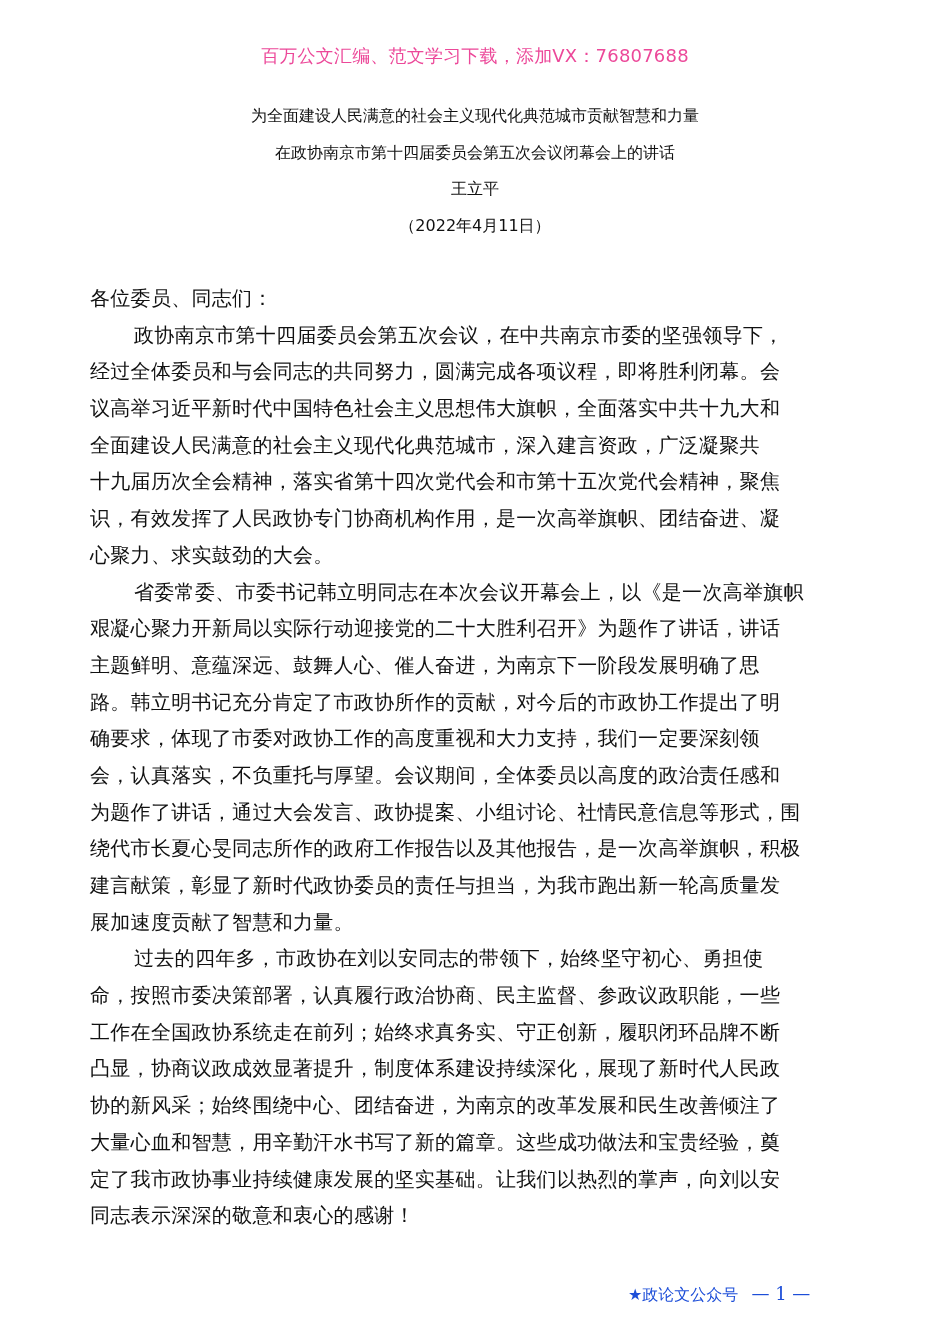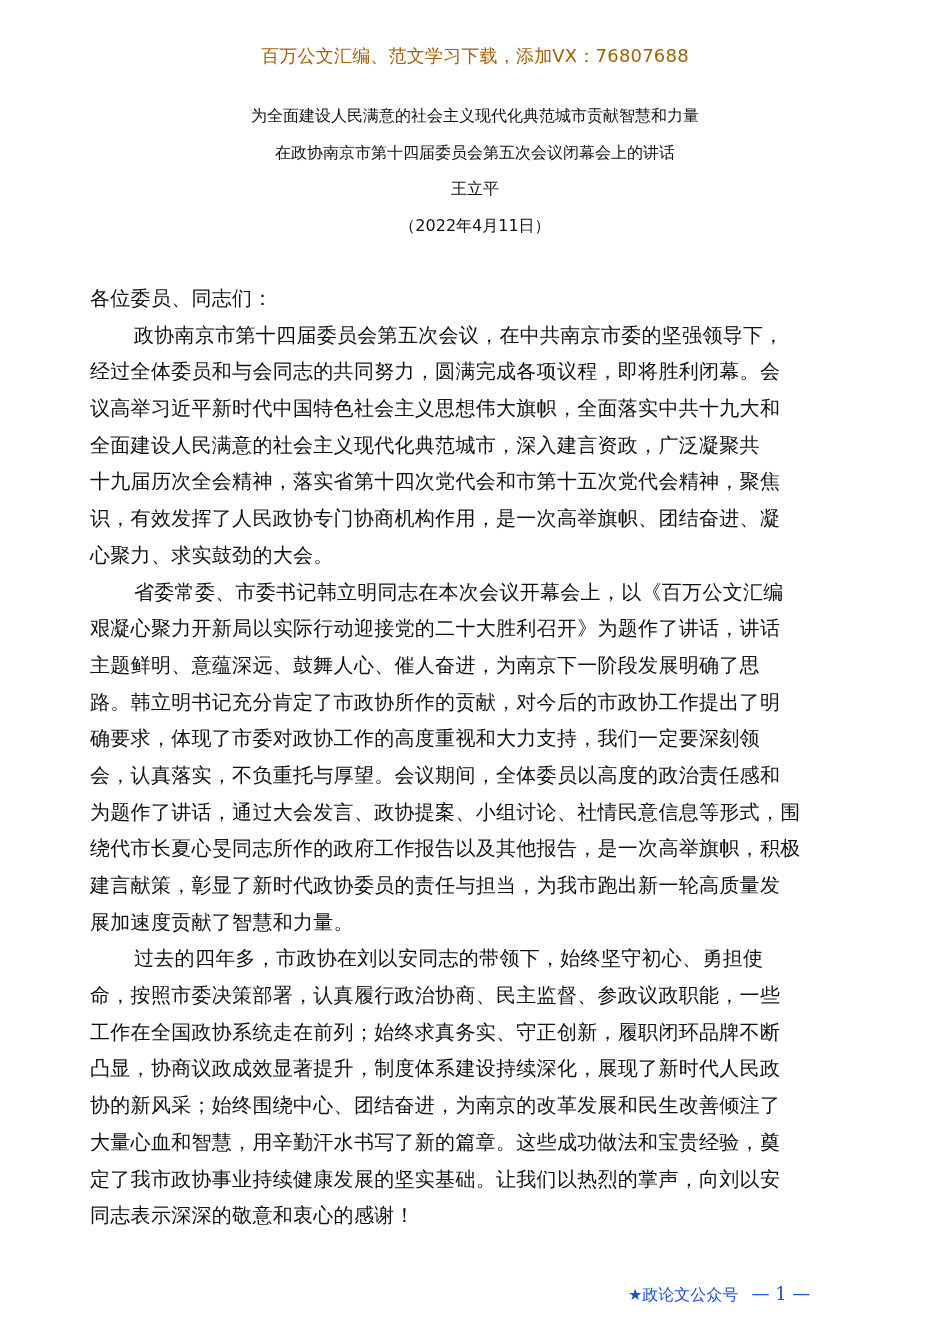--- a/index.html
+++ b/index.html
@@ -1,19 +1,19 @@
 <!DOCTYPE html>
 <html><head>
 <meta charset="utf-8">
 <style>
   html, body { margin: 0; padding: 0; background: #ffffff; }
   body { width: 950px; height: 1344px; position: relative; overflow: hidden;
          font-family: "DejaVu Sans", "Liberation Sans", sans-serif; color: #111111; }
   .watermark { position: absolute; top: 44px; left: 0; width: 950px; text-align: center;
-               font-size: 18px; color: #a16207; letter-spacing: 0.2px; }
+               font-size: 18px; color: #ec4899; letter-spacing: 0.2px; }
   .titles { position: absolute; top: 98px; left: 0; width: 950px; text-align: center; }
   .titles div { font-size: 16px; line-height: 36.5px; height: 36.5px; }
   .body { position: absolute; top: 280px; left: 90px; width: 780px; }
   .line { font-size: 20px; line-height: 36.7px; height: 36.7px; white-space: nowrap; letter-spacing: 0.3px; }
   .indent { padding-left: 44px; }
   .footer { position: absolute; top: 1283px; left: 628px; font-size: 16px; color: #1d4ed8; white-space: nowrap; }
   .footer .pg { font-family: "DejaVu Serif", "Liberation Serif", serif; font-size: 18px; margin-left: 8px; }
 </style>
 </head>
 <body>
@@ -34,21 +34,21 @@
     <div class="line indent">政协南京市第十四届委员会第五次会议，在中共南京市委的坚强领导下，</div>
     <div class="line">经过全体委员和与会同志的共同努力，圆满完成各项议程，即将胜利闭幕。会</div>
     <div class="line">议高举习近平新时代中国特色社会主义思想伟大旗帜，全面落实中共十九大和</div>
     <div class="line">全面建设人民满意的社会主义现代化典范城市，深入建言资政，广泛凝聚共</div>
     <div class="line">十九届历次全会精神，落实省第十四次党代会和市第十五次党代会精神，聚焦</div>
     <div class="line">识，有效发挥了人民政协专门协商机构作用，是一次高举旗帜、团结奋进、凝</div>
     <div class="line">心聚力、求实鼓劲的大会。</div>
   </div>
 
   <div>
-    <div class="line indent">省委常委、市委书记韩立明同志在本次会议开幕会上，以《百万公文汇编</div>
+    <div class="line indent">省委常委、市委书记韩立明同志在本次会议开幕会上，以《是一次高举旗帜</div>
     <div class="line">艰凝心聚力开新局以实际行动迎接党的二十大胜利召开》为题作了讲话，讲话</div>
     <div class="line">主题鲜明、意蕴深远、鼓舞人心、催人奋进，为南京下一阶段发展明确了思</div>
     <div class="line">路。韩立明书记充分肯定了市政协所作的贡献，对今后的市政协工作提出了明</div>
     <div class="line">确要求，体现了市委对政协工作的高度重视和大力支持，我们一定要深刻领</div>
     <div class="line">会，认真落实，不负重托与厚望。会议期间，全体委员以高度的政治责任感和</div>
     <div class="line">为题作了讲话，通过大会发言、政协提案、小组讨论、社情民意信息等形式，围</div>
     <div class="line">绕代市长夏心旻同志所作的政府工作报告以及其他报告，是一次高举旗帜，积极</div>
     <div class="line">建言献策，彰显了新时代政协委员的责任与担当，为我市跑出新一轮高质量发</div>
     <div class="line">展加速度贡献了智慧和力量。</div>
   </div>

